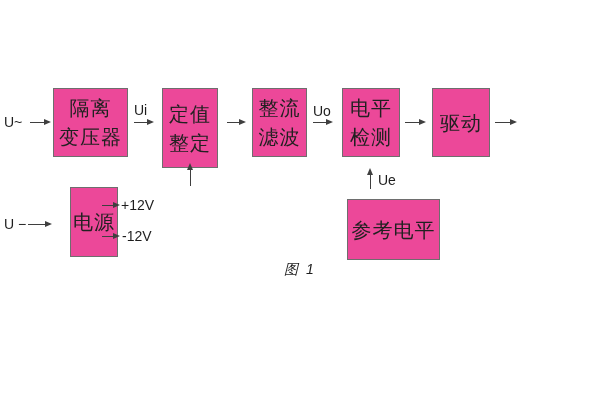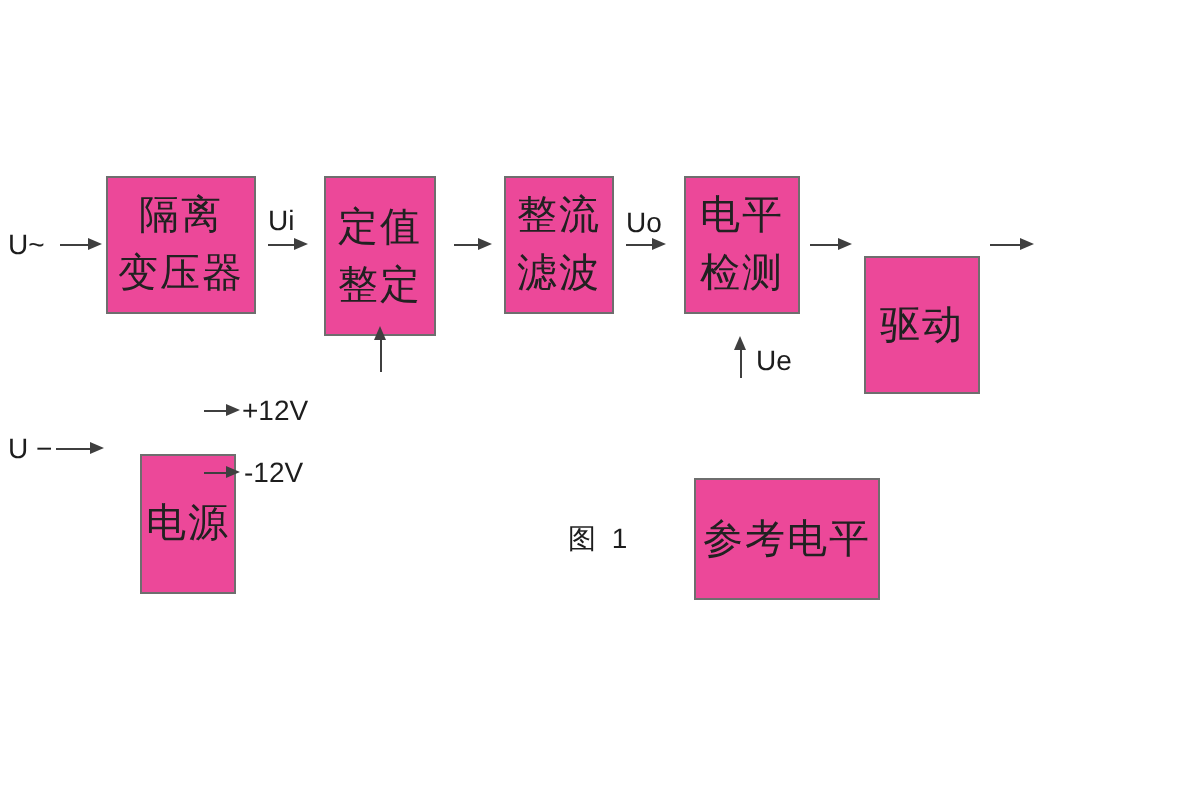--- a/index.html
+++ b/index.html
@@ -7,40 +7,40 @@
     position:relative;width:600px;height:400px;background:#ffffff;overflow:hidden;
     font-family:"Liberation Sans","DejaVu Sans",sans-serif;color:#212121;
   }
   .box{
     position:absolute;box-sizing:border-box;background:#ec4899;
     border:1px solid #6e6e6e;
     display:flex;flex-direction:column;align-items:center;justify-content:center;
     row-gap:13px;font-size:20px;line-height:16px;color:#212121;letter-spacing:1px;
     text-align:left;white-space:nowrap;
   }
-  .box.single{row-gap:0;margin-top:40px;}
+  .box.single{row-gap:0;}
   .sig{
     position:absolute;font-size:14px;line-height:14px;color:#1d1d1d;white-space:nowrap;
   }
   .harrow{
     position:absolute;height:1px;background:#3f3f3f;
   }
   .harrow::after{
     content:'';position:absolute;right:-7px;top:-3px;width:0;height:0;
     border-left:7px solid #3f3f3f;border-top:3.5px solid transparent;border-bottom:3.5px solid transparent;
   }
   .varrow{
     position:absolute;width:1px;background:#3f3f3f;
   }
   .varrow::after{
     content:'';position:absolute;top:-7px;left:-3px;width:0;height:0;
     border-bottom:7px solid #3f3f3f;border-left:3.5px solid transparent;border-right:3.5px solid transparent;
   }
   .caption{
-    position:absolute;font-size:14px;line-height:14px;color:#1d1d1d;letter-spacing:2px;white-space:nowrap;
+    position:absolute;font-size:14px;line-height:14px;color:#1d1d1d;letter-spacing:2px;white-space:nowrap;font-style:italic;
   }
 </style>
 </head>
 <body>
 
 <div class="canvas">
 
   <div class="box" style="left:53px;top:88px;width:75px;height:69px">
     <span>隔离</span>
     <span>变压器</span>

